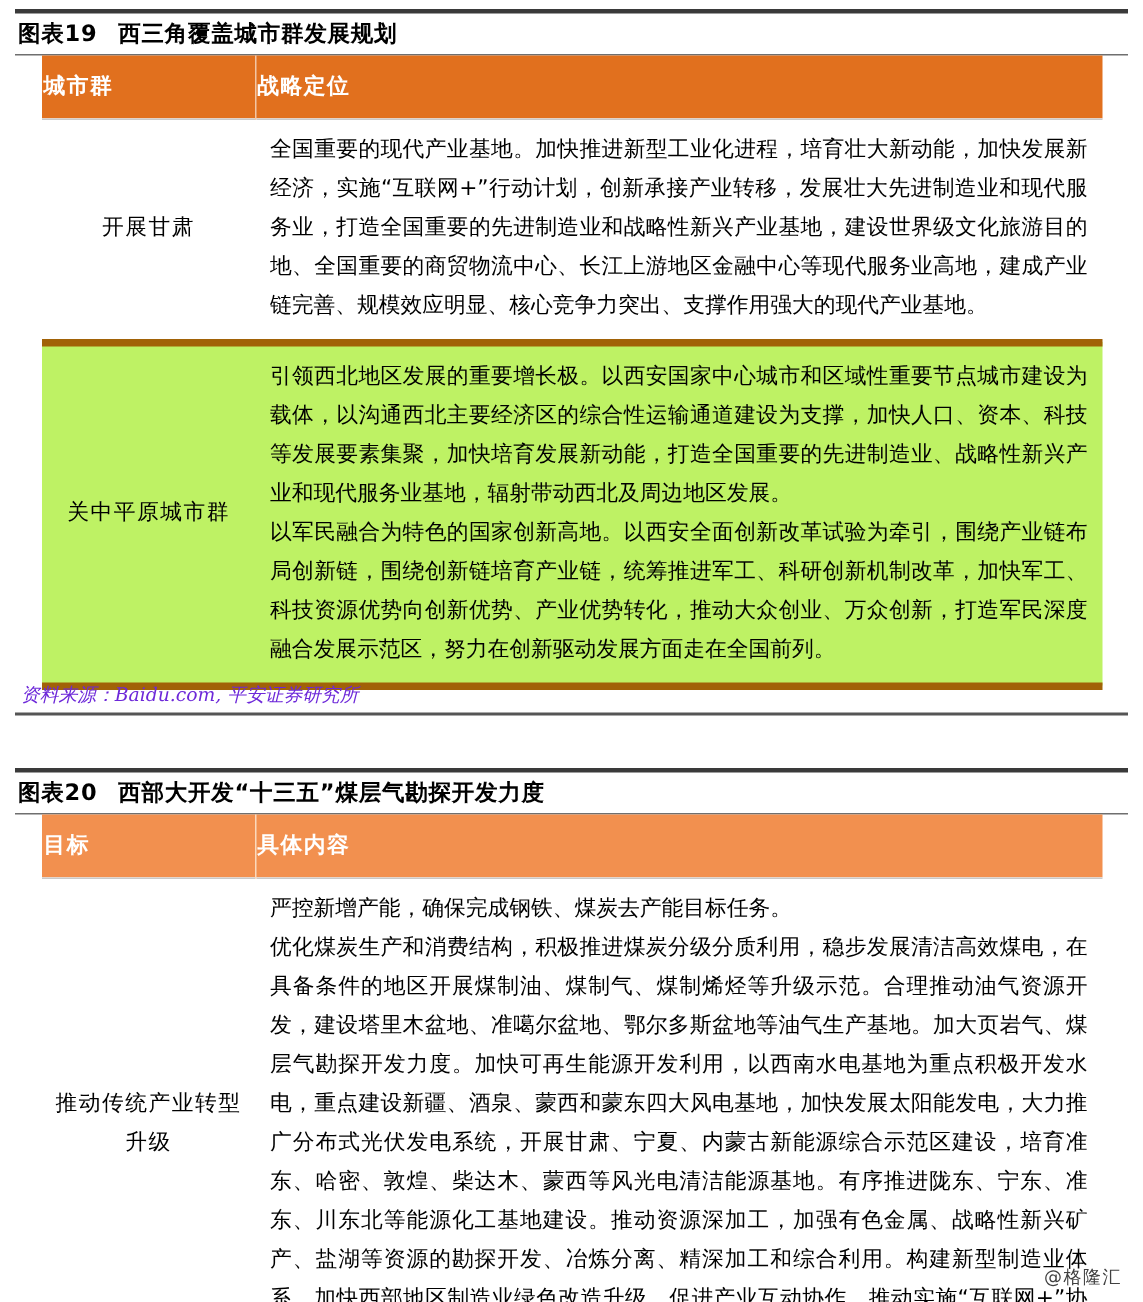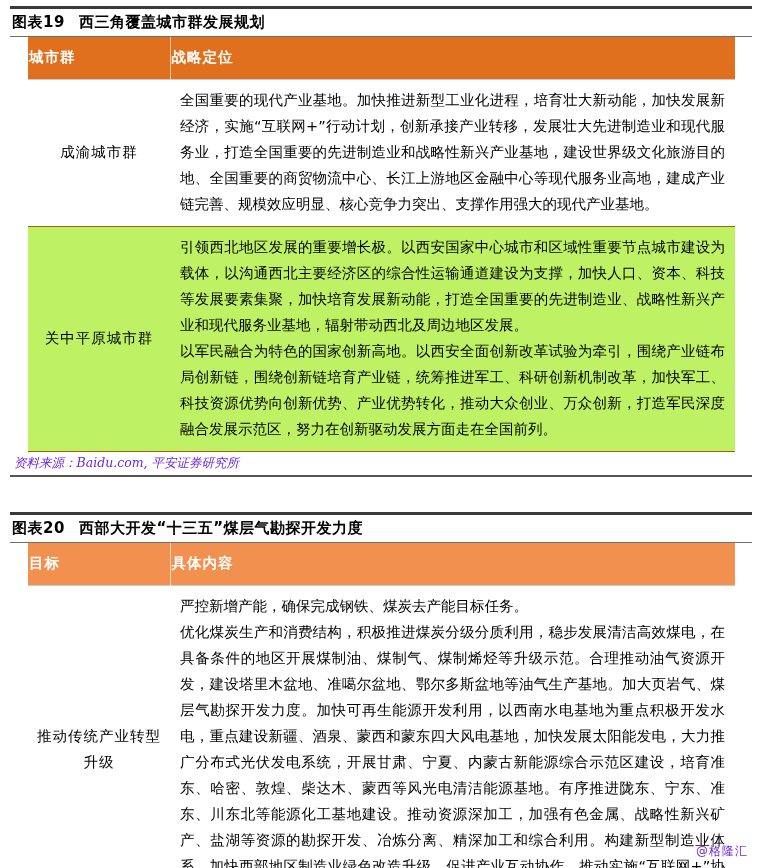--- a/index.html
+++ b/index.html
@@ -70,21 +70,21 @@
   #figure-19 .tbl thead th{ background:#E1701E; }
   #figure-19 .tbl thead th.th-label{ border-right:1px solid #f3c6a5; }
   #figure-20 .tbl thead th{ background:#F2904F;margin-top:36px; }
   #figure-20 .tbl thead th.th-label{ border-right:1px solid #fbd9bd; }
 
   .tbl tbody td{
     font-size:14.5px;
     line-height:26px;
     vertical-align:middle;
     border-top:1px solid #c9c9c9;
-    border-bottom:1px solid #a16207;
+    border-bottom:5px solid #a16207;
     padding:7px 10px 9px 10px;
     box-sizing:border-box;
   }
   .tbl tbody td.cell-label{
     text-align:center;
     padding-left:4px;
     padding-right:4px;
     letter-spacing:1px;
     line-height:26px;
   }
@@ -119,21 +119,21 @@
     background:#555;
     margin:0 10px 0 10px;
   }
 
   
   .watermark{
     position:absolute;
     right:14px;
     bottom:8px;
     font-size:12px;
-    color:#6d28d9;
+    color:#404040;
     letter-spacing:1px;
     pointer-events:none;
     user-select:none;
   }
 </style>
 </head>
 <body>
 
 <div class="page">
 
@@ -153,21 +153,21 @@
           <col class="c2">
         </colgroup>
       <thead>
         <tr>
           <th class="th-label">城市群</th>
           <th class="th-body">战略定位</th>
         </tr>
       </thead>
       <tbody>
         <tr class="plain">
-          <td class="cell-label">成渝城市群</td>
+          <td class="cell-label">开展甘肃</td>
           <td class="cell-body">
             <p>全国重要的现代产业基地。加快推进新型工业化进程，培育壮大新动能，加快发展新经济，实施“互联网+”行动计划，创新承接产业转移，发展壮大先进制造业和现代服务业，打造全国重要的先进制造业和战略性新兴产业基地，建设世界级文化旅游目的地、全国重要的商贸物流中心、长江上游地区金融中心等现代服务业高地，建成产业链完善、规模效应明显、核心竞争力突出、支撑作用强大的现代产业基地。</p>
           </td>
         </tr>
         <tr class="shaded">
           <td class="cell-label">关中平原城市群</td>
           <td class="cell-body">
             <p>引领西北地区发展的重要增长极。以西安国家中心城市和区域性重要节点城市建设为载体，以沟通西北主要经济区的综合性运输通道建设为支撑，加快人口、资本、科技等发展要素集聚，加快培育发展新动能，打造全国重要的先进制造业、战略性新兴产业和现代服务业基地，辐射带动西北及周边地区发展。</p>
             <p>以军民融合为特色的国家创新高地。以西安全面创新改革试验为牵引，围绕产业链布局创新链，围绕创新链培育产业链，统筹推进军工、科研创新机制改革，加快军工、科技资源优势向创新优势、产业优势转化，推动大众创业、万众创新，打造军民深度融合发展示范区，努力在创新驱动发展方面走在全国前列。</p>
           </td>

